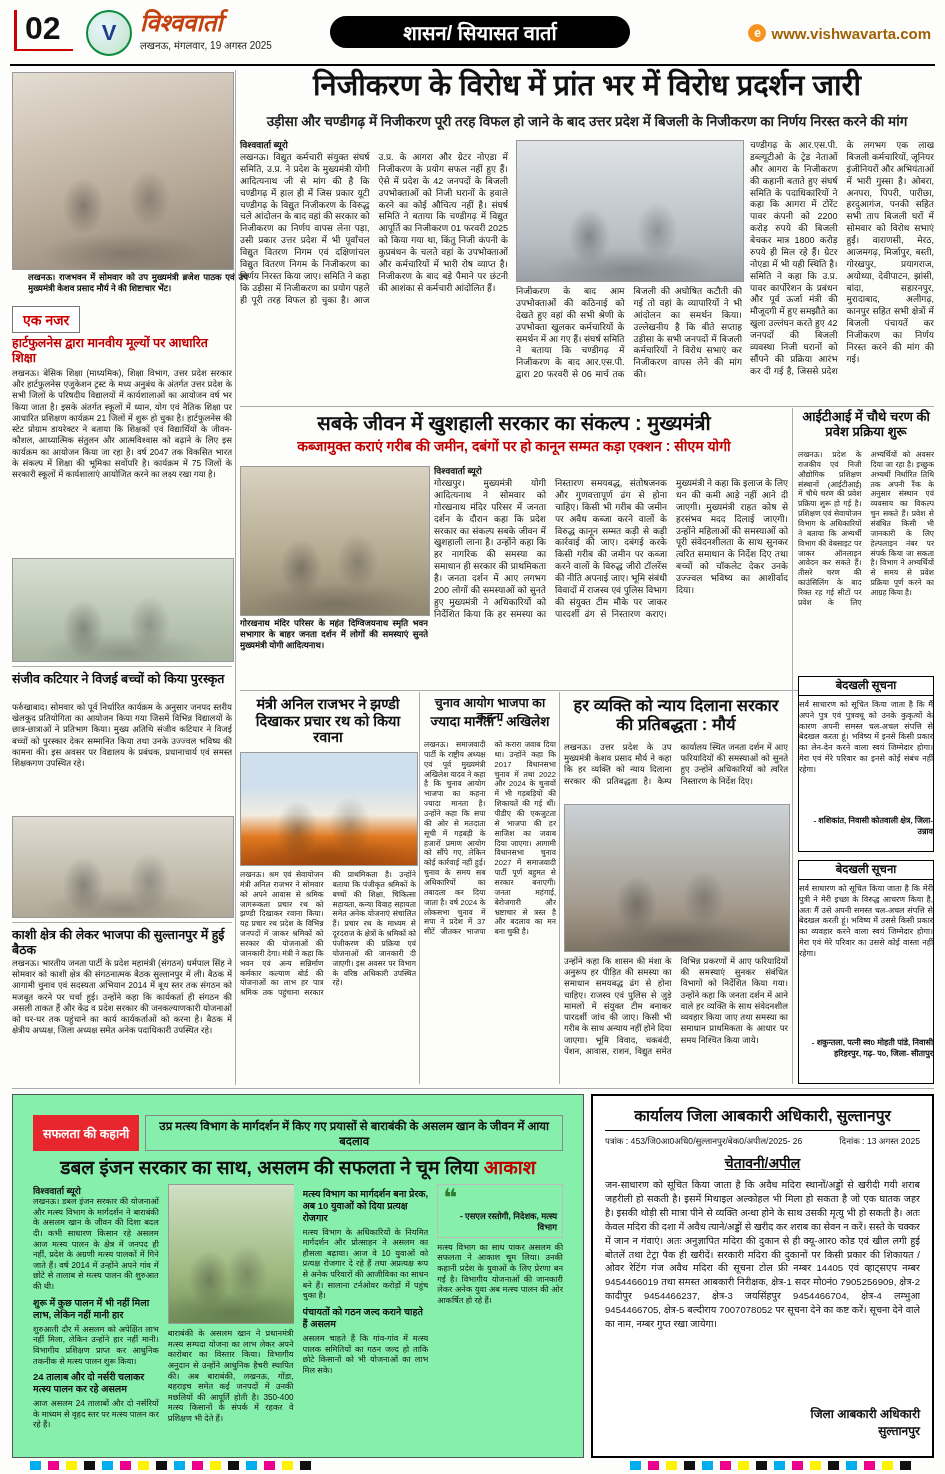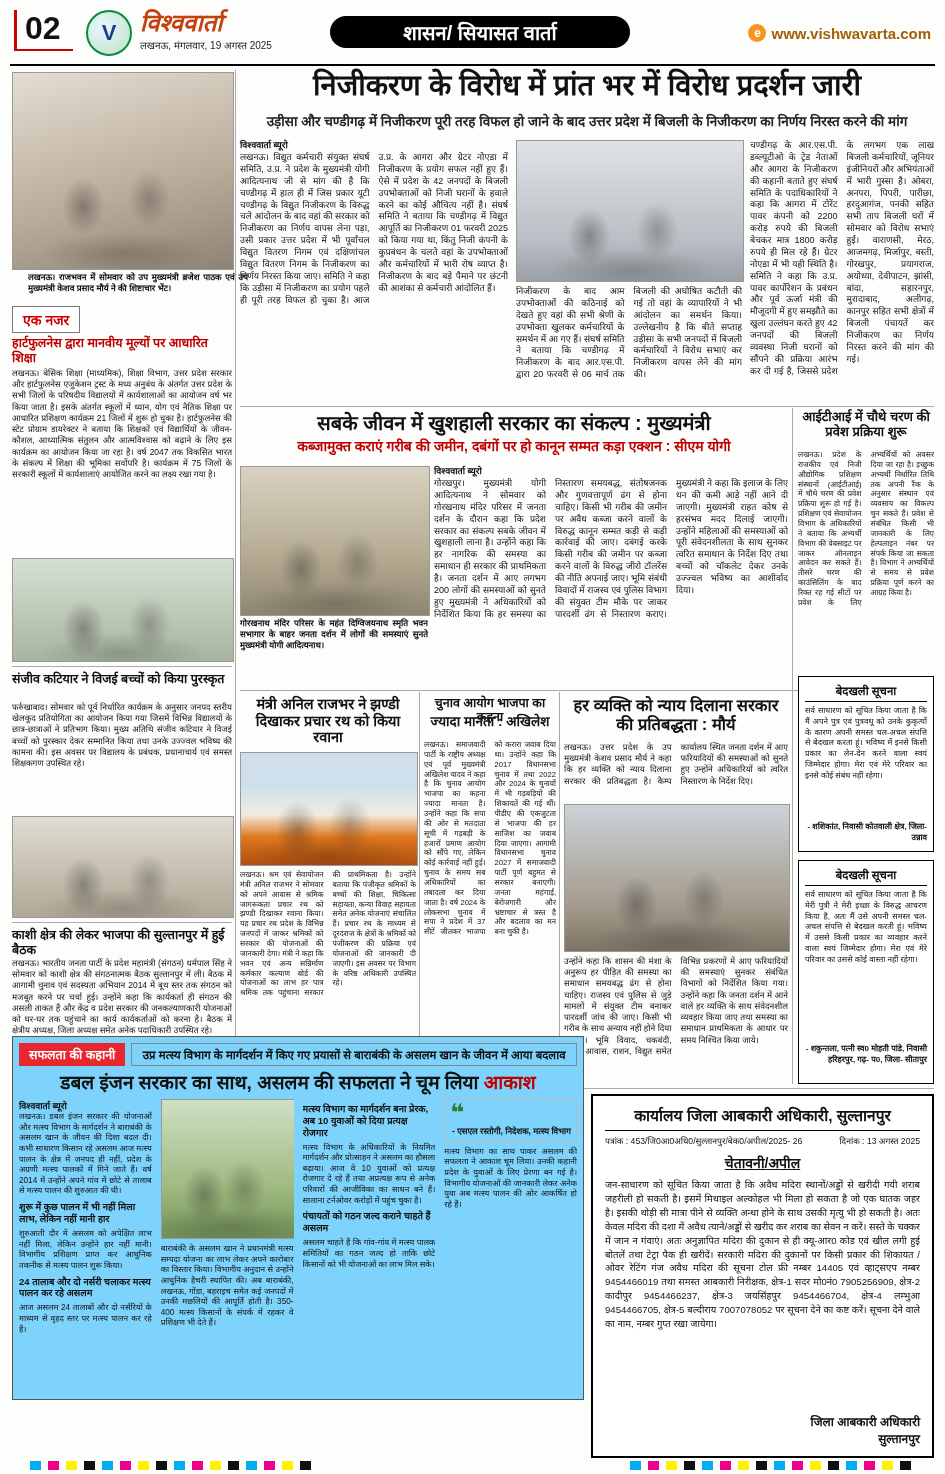--- a/index.html
+++ b/index.html
@@ -47,28 +47,28 @@
   .c2{column-count:2;} .c3{column-count:3;}
   .sm{font-size:8.5px;} .xs{font-size:7.6px;line-height:1.3;}
   .byline{font-size:9px;font-weight:bold;}
   .lead-headline{font-size:29px;font-weight:bold;text-align:center;line-height:1.1;}
   .lead-subhead{font-size:13.5px;font-weight:bold;text-align:center;color:#222;}
   .h-center{font-weight:bold;text-align:center;line-height:1.15;}
   .red{color:#c00000;}
   .eknajar{position:absolute;border:1px solid #777;background:#fff;
            font-size:14px;font-weight:bold;color:#d00000;padding:3px 10px;}
   .side-head{font-size:12.5px;font-weight:bold;line-height:1.2;}
-  .boxed{border:1px solid #000;background:#fff;padding:6px;}
+  .boxed{border:1px solid #000;background:#fff;}
   .ev-title{font-size:11.5px;font-weight:bold;text-align:center;border-bottom:1px solid #000;
             padding-bottom:3px;margin-bottom:4px;}
   .ev-body{font-size:8px;line-height:1.35;text-align:justify;}
   .ev-sign{font-size:8px;font-weight:bold;text-align:right;margin-top:4px;line-height:1.35;}
   
-  .success-box{position:absolute;left:12px;top:1036px;width:572px;height:364px;
-               border:1px solid #555;background:#7dd3fc;box-sizing:border-box;padding:6px;}
+  .success-box{position:absolute;left:12px;top:1094px;width:572px;height:364px;
+               border:1px solid #555;background:#86efac;box-sizing:border-box;padding:20px;}
   .banner-row{display:flex;gap:6px;align-items:stretch;}
   .banner-label{background:#e8262d;color:#fff;font-weight:bold;font-size:12.5px;
                 padding:3px 10px;display:flex;align-items:center;white-space:nowrap;}
   .banner-strip{flex:1;border:1px solid #888;font-size:11.5px;font-weight:bold;
                 display:flex;align-items:center;justify-content:center;text-align:center;padding:2px 4px;}
   .success-headline{font-size:19px;font-weight:bold;text-align:center;margin:7px 0 5px;line-height:1.1;}
   .success-cols{display:flex;gap:9px;height:282px;overflow:hidden;}
   .scol{flex:1;overflow:hidden;}
   .scol .p{font-size:8.2px;line-height:1.3;text-align:justify;margin:0 0 4px;}
   .scol .sh{font-size:9.5px;font-weight:bold;line-height:1.25;margin:4px 0;}
@@ -78,21 +78,21 @@
   .quote-text{font-size:8.4px;font-style:italic;line-height:1.3;text-align:justify;}
   .quote-attrib{font-size:8.4px;font-weight:bold;text-align:right;margin-top:3px;}
   
   .excise-box{position:absolute;left:591px;top:1094px;width:343px;height:364px;border:2px solid #000;
               background:#fff;box-sizing:border-box;padding:8px 12px;}
   .excise-title{font-size:15.5px;font-weight:bold;text-align:center;border-bottom:1.5px solid #000;
                 padding-bottom:4px;}
   .excise-meta{display:flex;justify-content:space-between;font-size:8.6px;margin-top:4px;}
   .excise-heading{font-size:14px;font-weight:bold;text-align:center;text-decoration:underline;margin:6px 0;}
   .excise-body{font-size:9.6px;line-height:1.45;text-align:justify;}
-  .excise-sign{font-size:12px;font-weight:bold;text-align:right;margin-top:18px;line-height:1.4;}
+  .excise-sign{font-size:12px;font-weight:bold;text-align:right;margin-top:10px;line-height:1.4;}
   
   .regmarks{position:absolute;display:flex;gap:7px;}
   .regsq{width:11px;height:9px;}
 </style>
 </head>
 <body>
 
 <div class="page">
 
   <div class="pageno">02</div>

